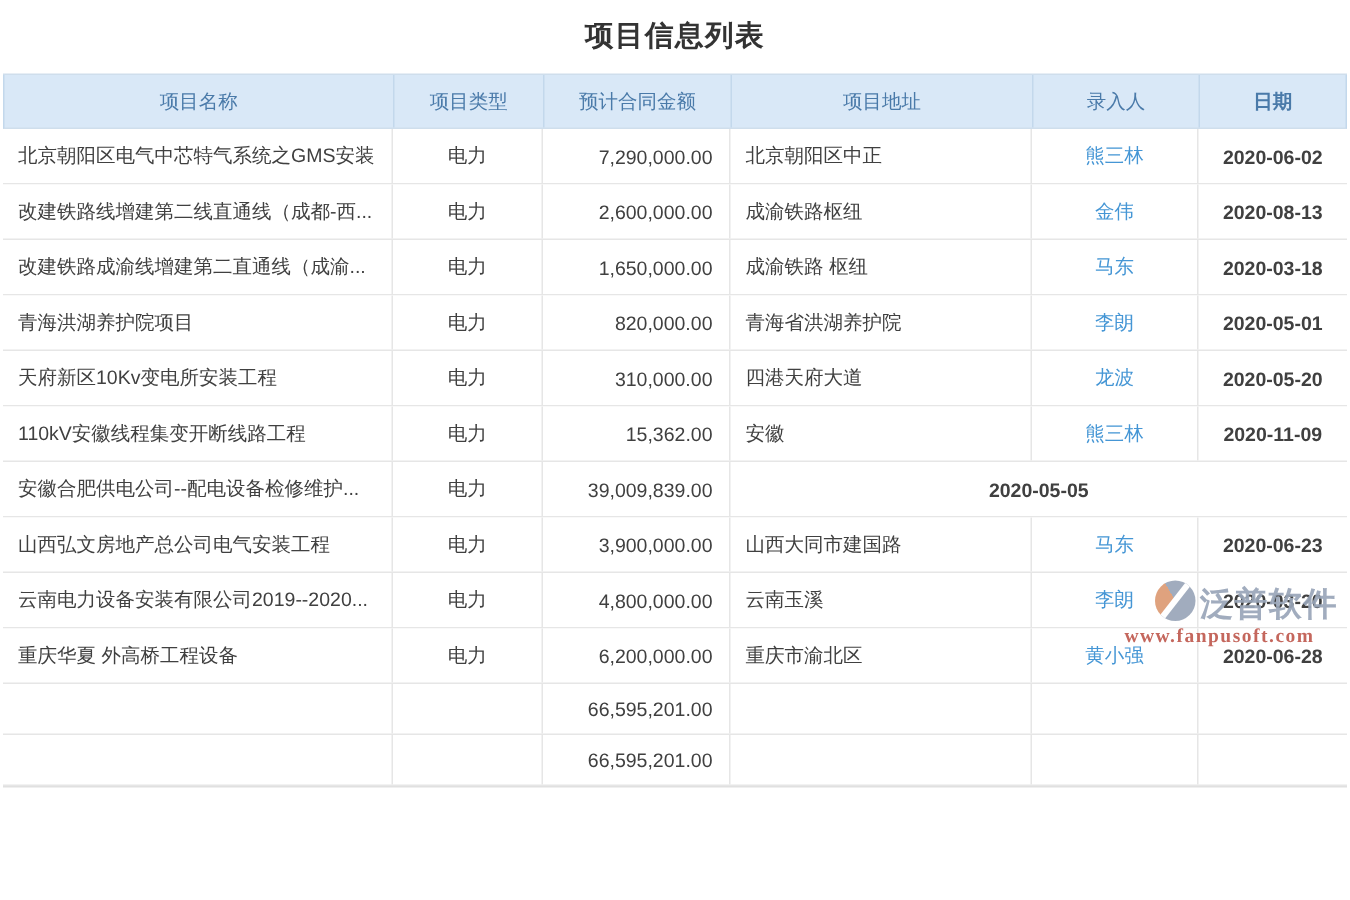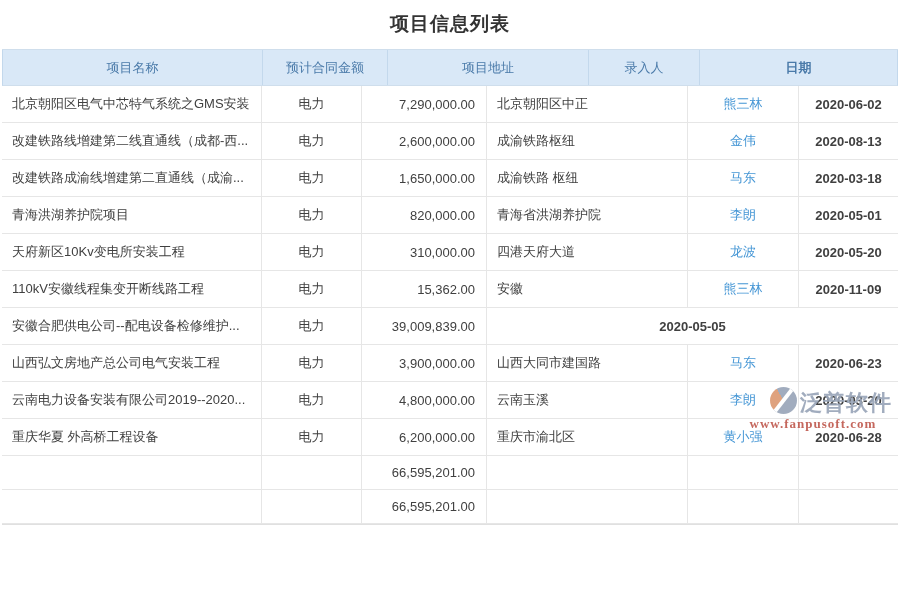--- a/index.html
+++ b/index.html
@@ -121,20 +121,21 @@
 </head>
 <body>
 
 <div class="page">
 
   <div class="title">项目信息列表</div>
 
   <div class="table">
     <div class="thead">
       <div class="th c0">项目名称</div>
+      <div class="th c1">项目类型</div>
       <div class="th c2">预计合同金额</div>
       <div class="th c3">项目地址</div>
       <div class="th c4">录入人</div>
       <div class="th c5">日期</div>
     </div>
 
     <div id="tbody">
       <div class="tr">
         <div class="td c0 left">北京朝阳区电气中芯特气系统之GMS安装</div>
         <div class="td c1 center">电力</div>

